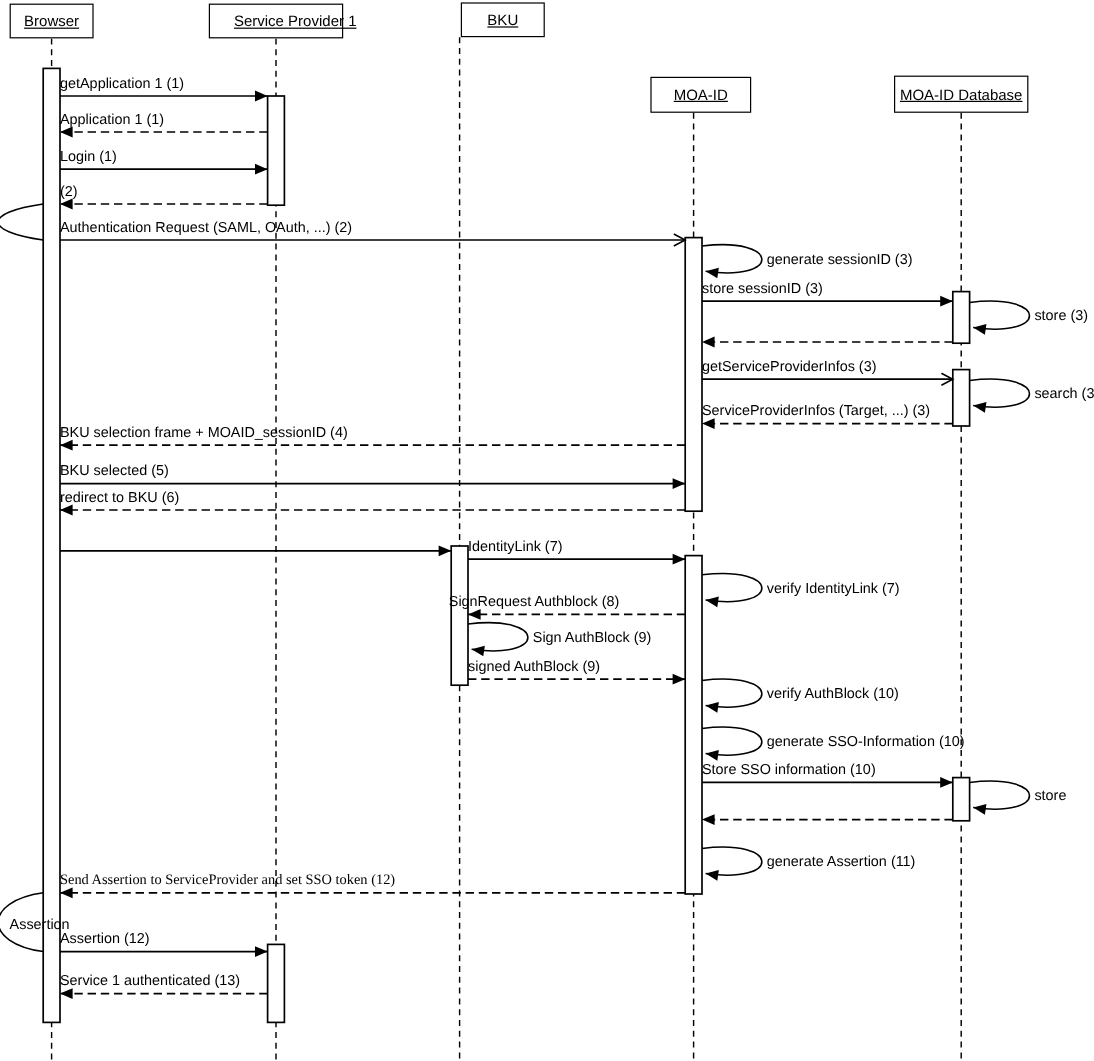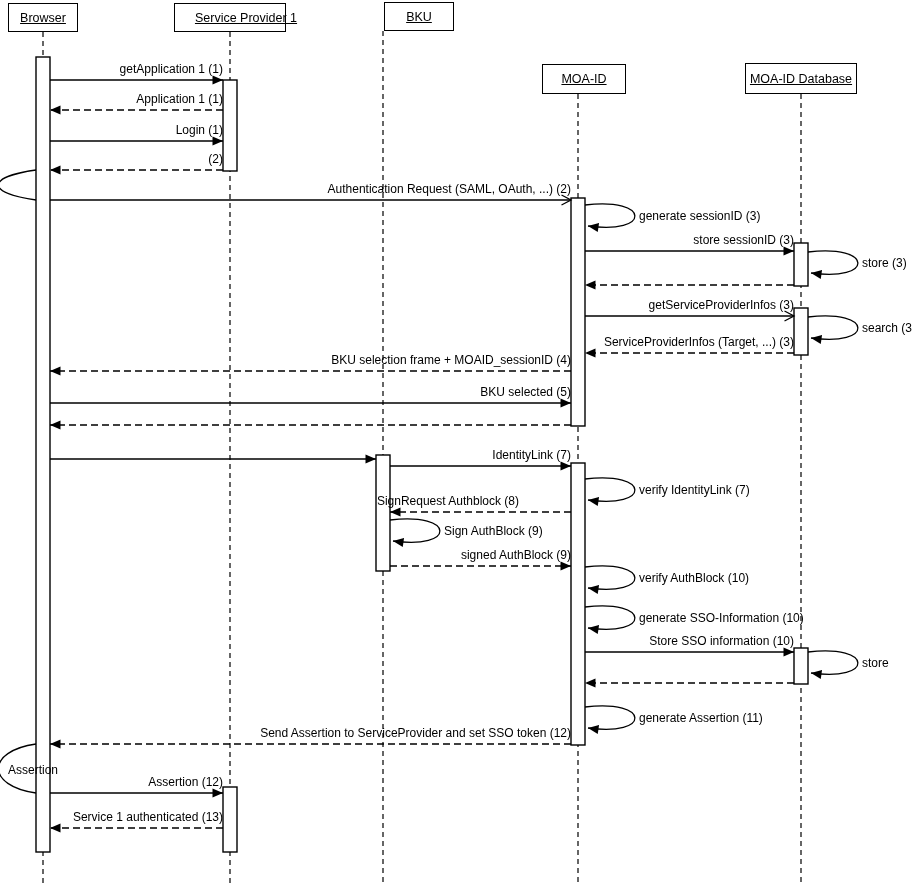--- a/index.html
+++ b/index.html
@@ -5,21 +5,21 @@
   html,body{margin:0;padding:0;background:#ffffff;}
   body{width:912px;height:884px;overflow:hidden;
        font-family:"Liberation Sans", sans-serif;color:#000;}
   #stage{position:relative;width:912px;height:884px;background:#fff;}
   #svg-layer{position:absolute;left:0;top:0;width:912px;height:884px;}
   .actor-box{position:absolute;border:1.5px solid #000;background:#fff;
              display:flex;align-items:center;justify-content:center;
              font-size:12.5px;box-sizing:border-box;z-index:3;}
   .actor-box span{text-decoration:underline;white-space:nowrap;}
   .msg-label{position:absolute;font-size:12px;line-height:16px;height:16px;
-             text-align:right;white-space:nowrap;z-index:2;}
+             text-align:left;white-space:nowrap;z-index:2;}
   .loop-label{position:absolute;font-size:12px;line-height:16px;
               white-space:nowrap;z-index:2;}
 </style>
 </head>
 <body>
 
 <div id="stage">
   <svg id="svg-layer" width="912" height="884" viewBox="0 0 912 884" xmlns="http://www.w3.org/2000/svg">
     <defs>
       <marker id="mf" markerUnits="userSpaceOnUse" markerWidth="12" markerHeight="10" refX="11" refY="5" orient="auto">
@@ -113,20 +113,21 @@
     <div class="msg-label" style="left: 50px; width: 173px; top: 61px;">getApplication 1 (1)</div>
     <div class="msg-label" style="left: 50px; width: 173px; top: 91px;">Application 1 (1)</div>
     <div class="msg-label" style="left: 50px; width: 173px; top: 122px;">Login (1)</div>
     <div class="msg-label" style="left: 50px; width: 173px; top: 151px;">(2)</div>
     <div class="msg-label" style="left: 50px; width: 521px; top: 181px;">Authentication Request (SAML, OAuth, ...)  (2)</div>
     <div class="msg-label" style="left: 585px; width: 209px; top: 232px;">store sessionID (3)</div>
     <div class="msg-label" style="left: 585px; width: 209px; top: 297px;">getServiceProviderInfos (3)</div>
     <div class="msg-label" style="left: 585px; width: 209px; top: 334px;">ServiceProviderInfos (Target, ...) (3)</div>
     <div class="msg-label" style="left: 50px; width: 521px; top: 352px;">BKU selection frame + MOAID_sessionID (4)</div>
     <div class="msg-label" style="left: 50px; width: 521px; top: 384px;">BKU selected (5)</div>
+    <div class="msg-label" style="left: 50px; width: 521px; top: 406px;">redirect to BKU (6)</div>
     <div class="msg-label" style="left: 390px; width: 181px; top: 447px;">IdentityLink (7)</div>
     <div class="msg-label" style="left: 374px; width: 145px; top: 493px;">SignRequest Authblock (8)</div>
     <div class="msg-label" style="left: 390px; width: 181px; top: 547px;">signed AuthBlock (9)</div>
     <div class="msg-label" style="left: 585px; width: 209px; top: 633px;">Store SSO information (10)</div>
-    <div class="msg-label" style="left: 50px; width: 521px; top: 725px;">Send Assertion to ServiceProvider and set SSO token (12)</div>
+    <div class="msg-label" style="left: 50px; width: 521px; top: 725px; font-family: Liberation Serif, serif;">Send Assertion to ServiceProvider and set SSO token (12)</div>
     <div class="msg-label" style="left: 50px; width: 173px; top: 774px;">Assertion (12)</div>
     <div class="msg-label" style="left: 50px; width: 173px; top: 809px;">Service 1 authenticated (13)</div>
   </div>
 
 </body></html>

